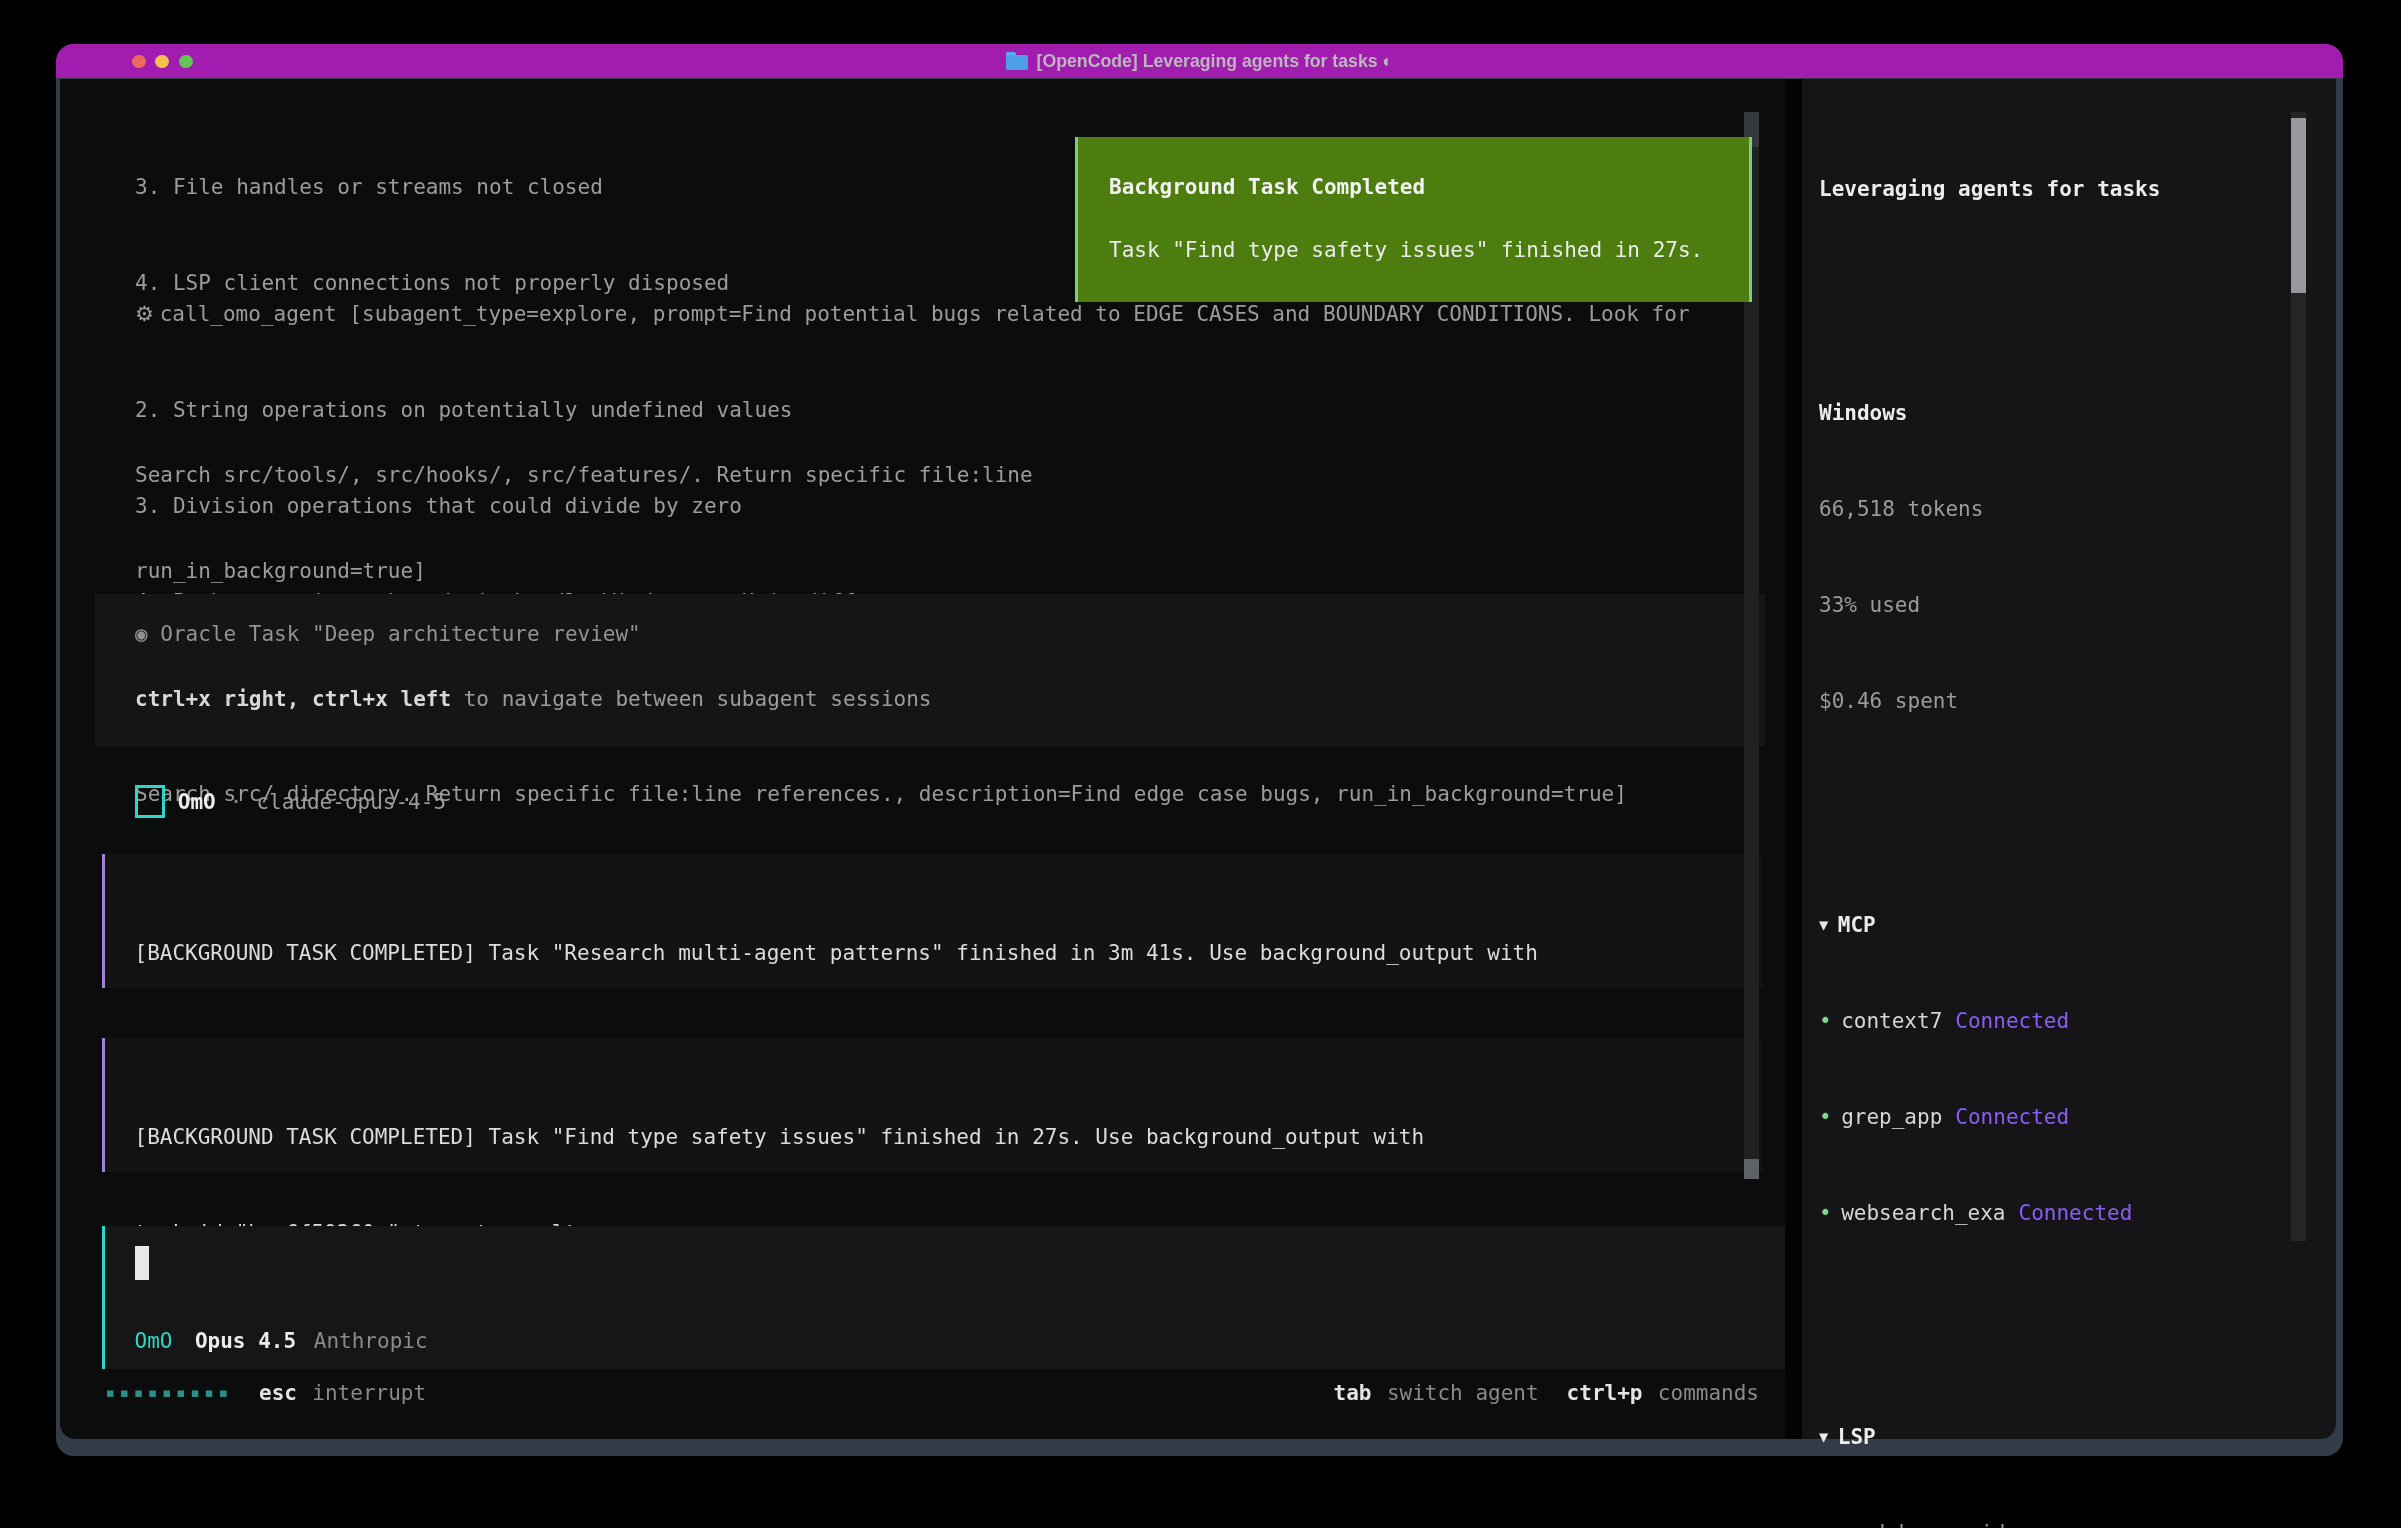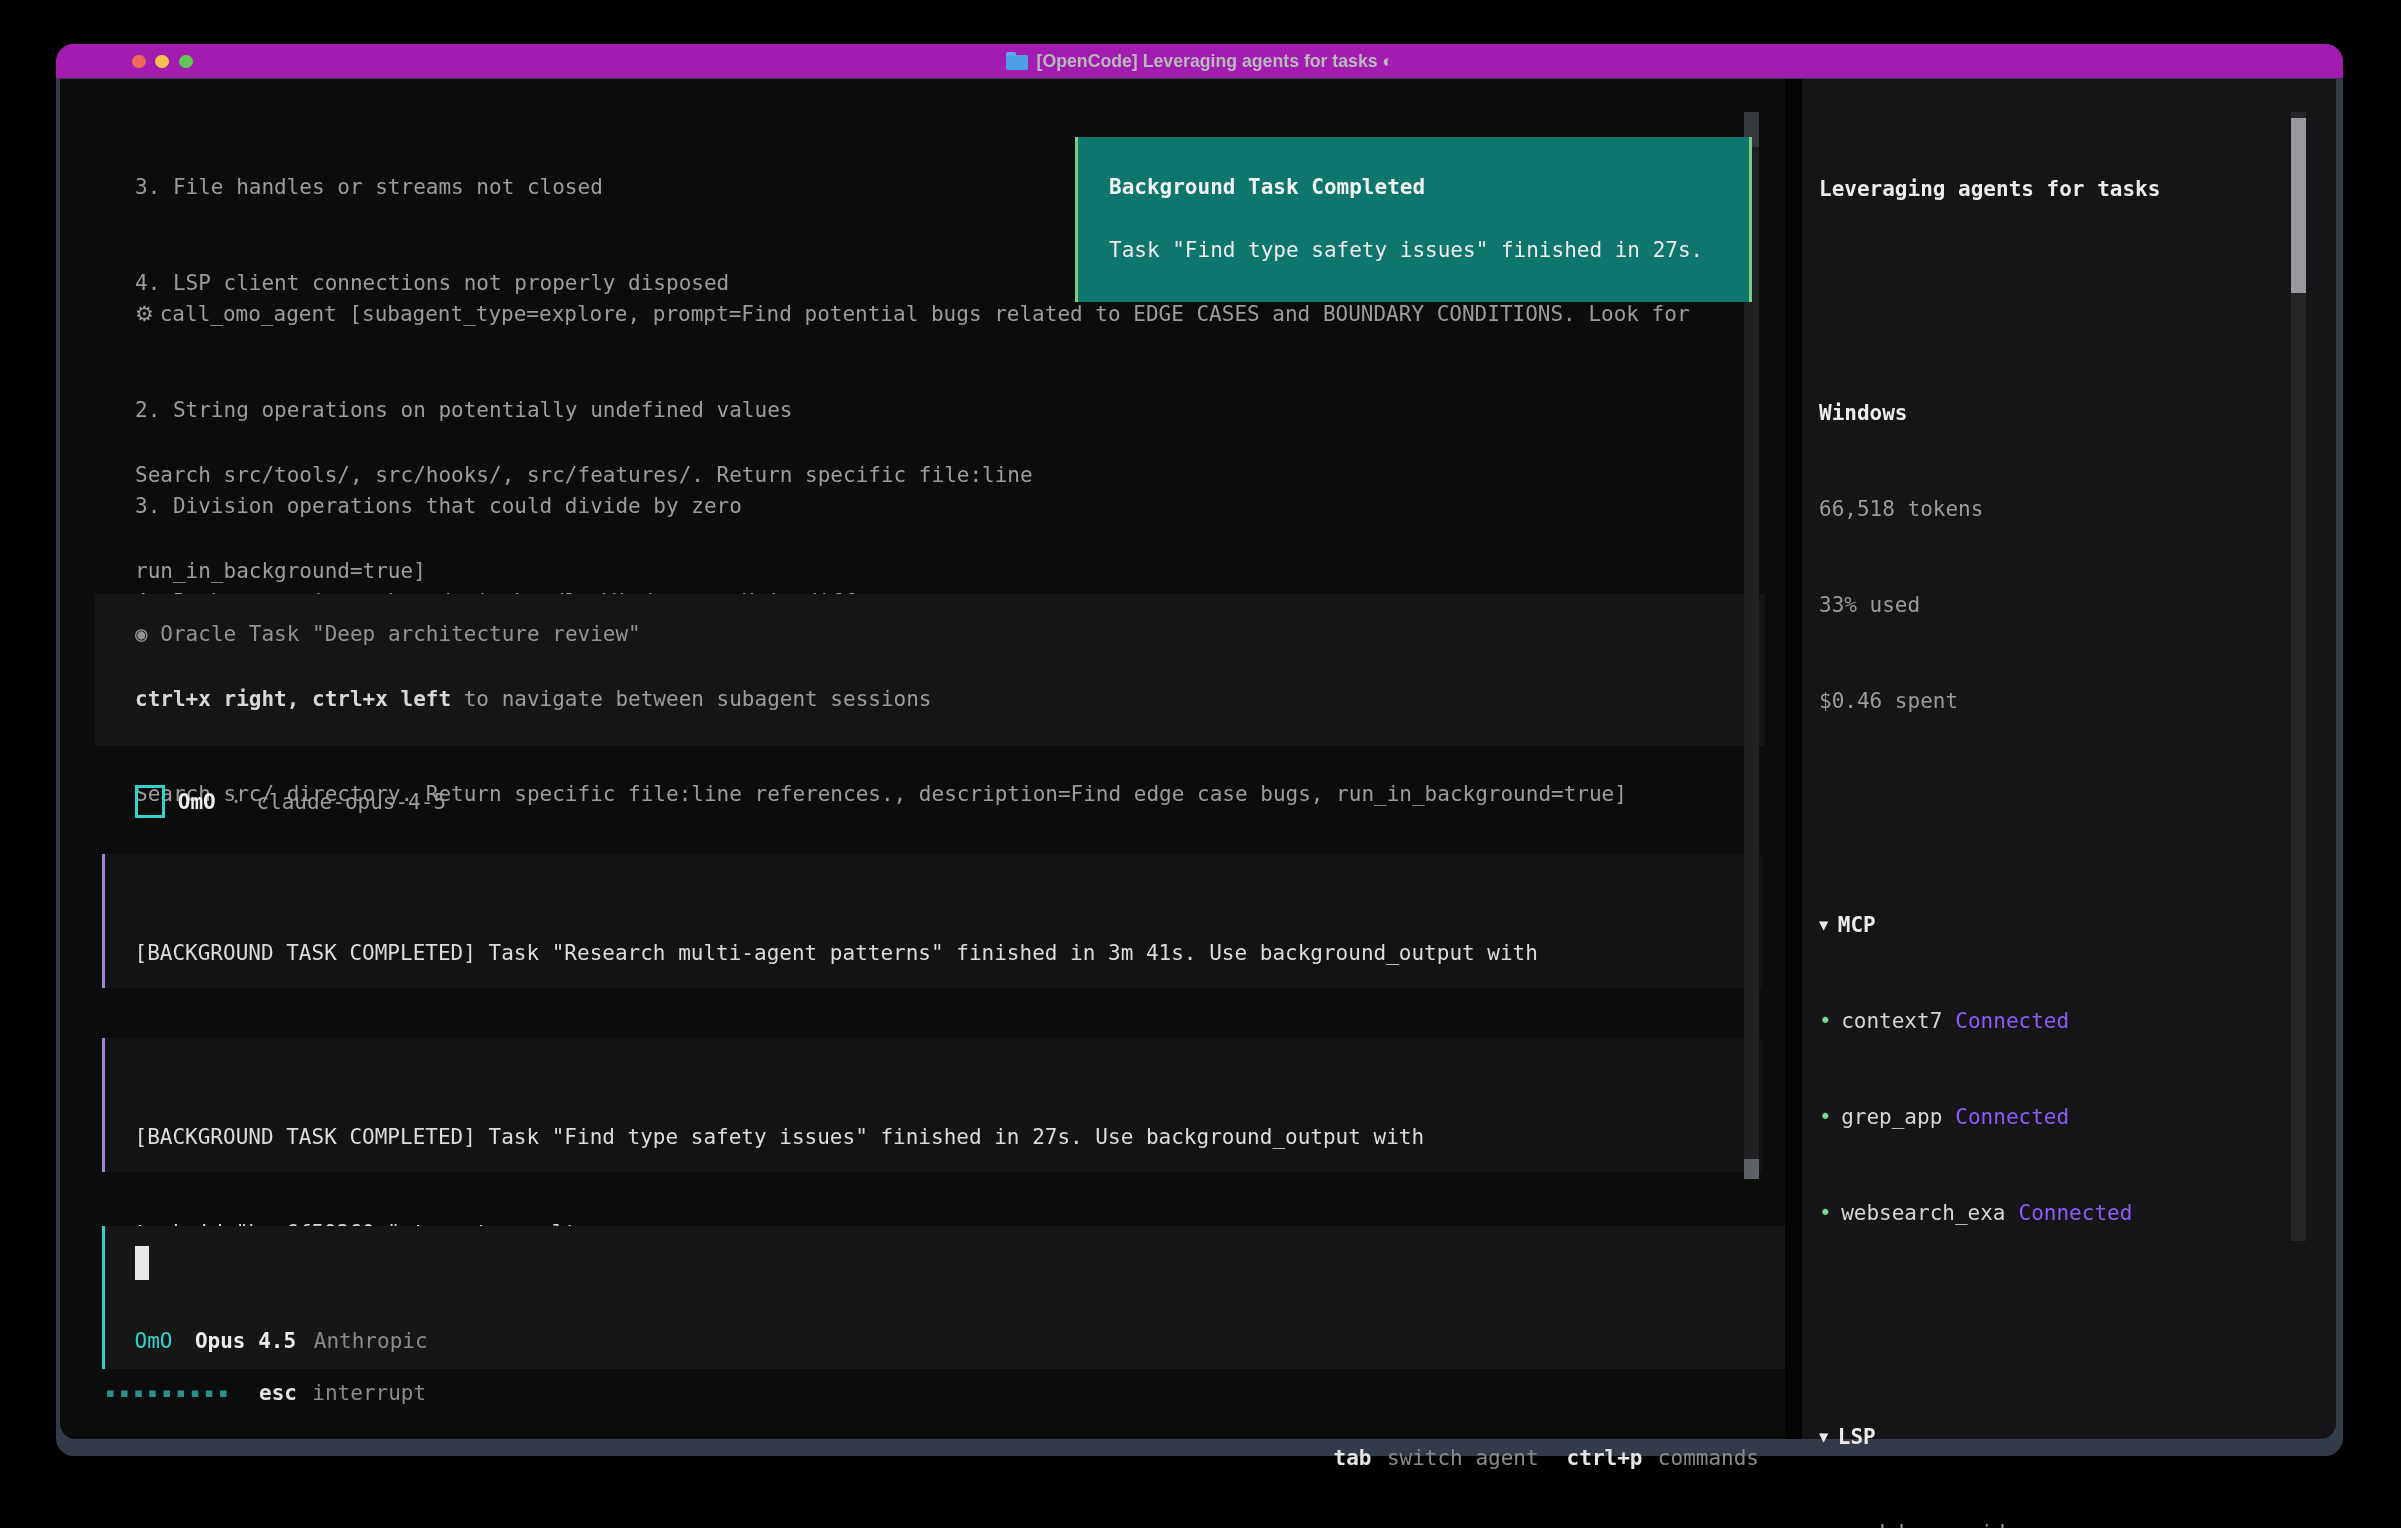--- a/index.html
+++ b/index.html
@@ -37,21 +37,21 @@
   .main-scroll-cap{position:absolute;left:1744px;top:112px;width:15.4px;height:35px;background:#34383c;z-index:3;}
   .main-scroll-thumb{position:absolute;left:1744px;top:1159px;width:15.4px;height:20px;background:#5e6267;z-index:3;}
   .side-scroll-track{position:absolute;left:2291px;top:112px;width:15.4px;height:1129px;background:#232527;}
   .side-scroll-thumb{position:absolute;left:2291px;top:118px;width:15.4px;height:175px;background:#98999d;}
 
   .scrollback-top{position:absolute;left:135px;top:107px;z-index:1;}
   .toolcall-header{position:absolute;left:135px;top:298px;display:flex;z-index:1;}
   .gear{font-family:"DejaVu Sans",sans-serif;color:#9c9c9c;margin-right:5.9px;}
   .toolcall-body{position:absolute;left:135px;top:330px;z-index:1;}
 
-  .notification{position:absolute;left:1075px;top:137px;width:677px;height:165px;background:#0f766e;
+  .notification{position:absolute;left:1075px;top:137px;width:677px;height:165px;background:#4d7c0f;
                 border-left:3.5px solid #7ecb87;border-right:3.5px solid #7ecb87;z-index:5;box-sizing:border-box;}
   .notif-title{position:absolute;left:31px;top:34px;color:#f2f2f2;font-weight:bold;}
   .notif-body{position:absolute;left:31px;top:97px;color:#ececec;}
 
   .oracle-box{position:absolute;left:95px;top:594px;width:1670px;height:152px;background:#151515;z-index:1;}
   .oracle-title{position:absolute;left:40px;top:23.6px;color:#939393;}
   .oracle-hint{position:absolute;left:40px;top:89px;}
   .oracle-hint .keys{color:#d8d8d8;font-weight:bold;}
 
   .agent-row{position:absolute;left:135px;top:785px;display:flex;align-items:center;z-index:1;}
@@ -70,21 +70,21 @@
              border-left:3.5px solid #2fd6c8;box-sizing:border-box;z-index:1;}
   .cursor{position:absolute;left:29.5px;top:19.5px;width:14px;height:34px;background:#e9e9e9;}
   .input-meta{position:absolute;left:29.5px;top:99px;display:flex;}
   .input-meta .model{color:#ececec;font-weight:bold;margin-left:22.5px;}
   .input-meta .provider{color:#8a8a8a;margin-left:17.7px;}
 
   .status-left{position:absolute;left:106px;top:1377px;display:flex;align-items:center;z-index:1;}
   .spinner{font-family:"DejaVu Sans",sans-serif;font-size:13px;letter-spacing:5.3px;color:#2b8f8b;}
   .status-left .key{color:#e4e4e4;font-weight:bold;margin-left:26px;}
   .status-left .label{color:#8a8a8a;margin-left:15.4px;}
-  .status-right{position:absolute;right:642px;top:1442px;display:flex;align-items:center;z-index:1;justify-content:space-between;}
+  .status-right{position:absolute;right:642px;top:1377px;display:flex;align-items:center;z-index:1;justify-content:space-between;}
   .status-right .key{color:#e4e4e4;font-weight:bold;}
   .status-right .label{color:#8a8a8a;margin-left:15.4px;}
   .status-right .grp{margin-left:28px;display:flex;}
 
   
   .sidebar-content{position:absolute;left:1819px;top:109px;width:485px;z-index:1;}
   .sb-title{color:#ececec;font-weight:bold;}
   .sb-h{color:#ececec;font-weight:bold;}
   .marker{display:inline-block;font-size:15.4px;transform:translateY(-2.4px);margin-right:9.5px;color:#e8e8e8;}
   .bullet{color:#7ed695;margin-right:9.5px;}

